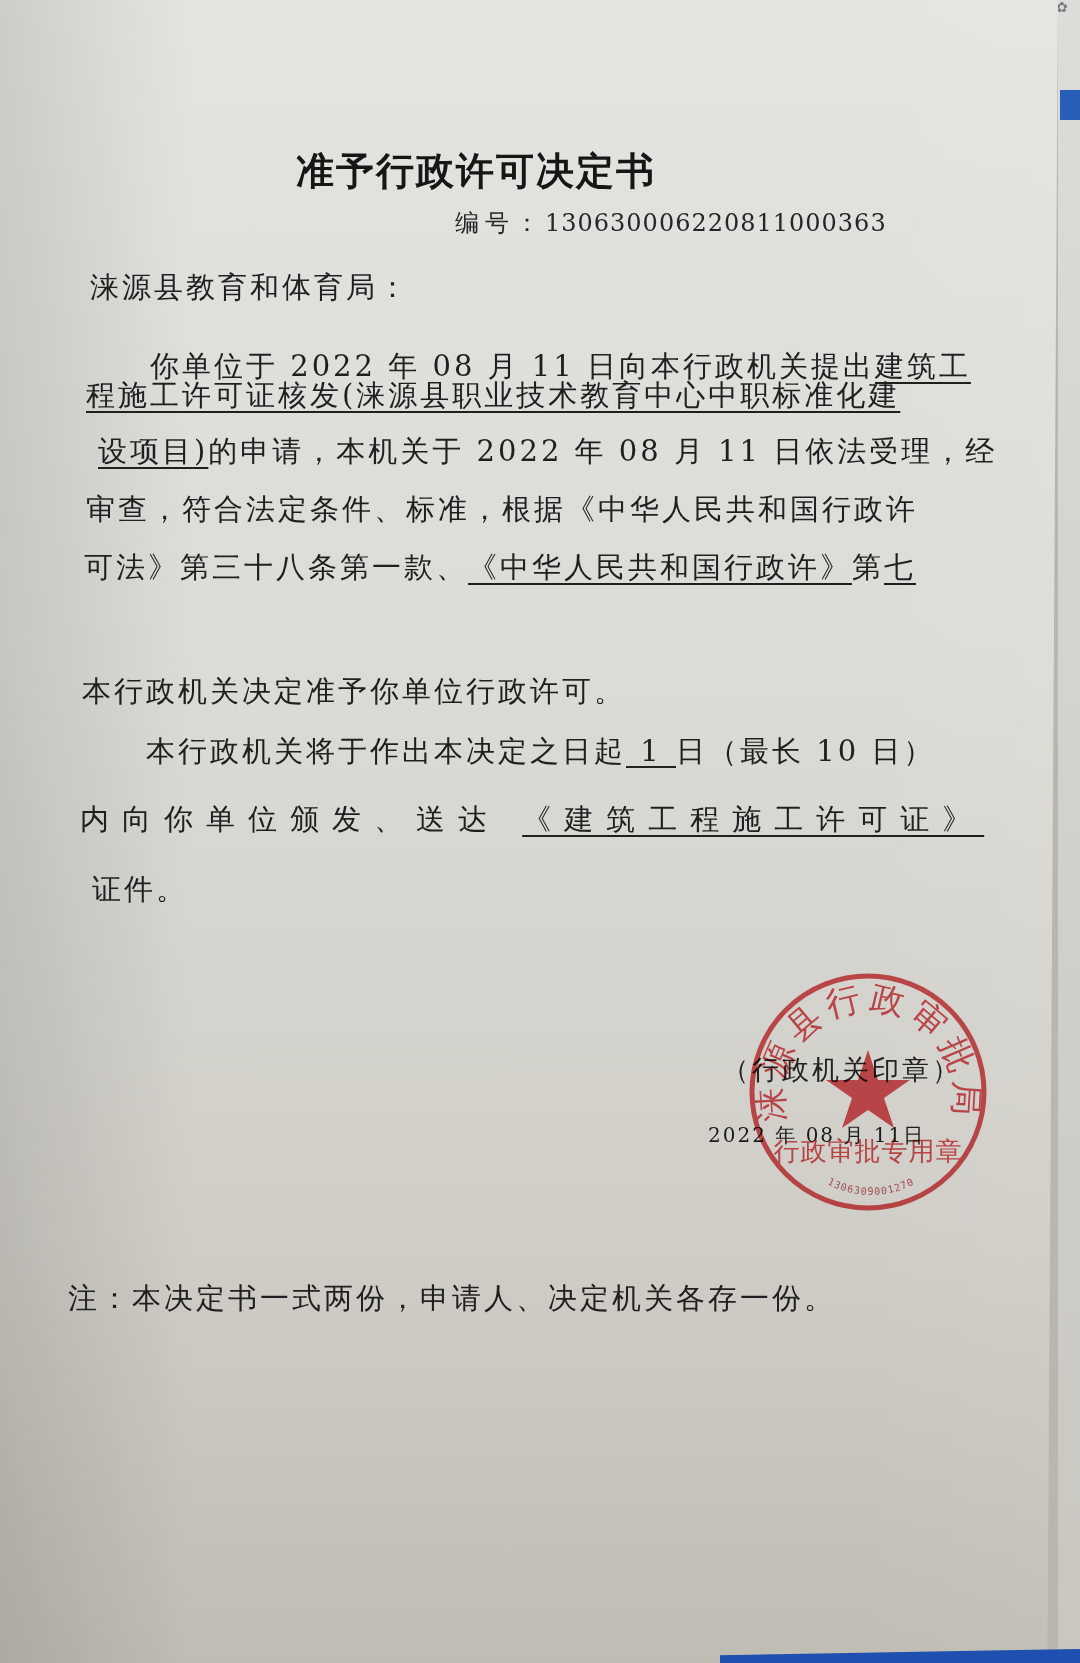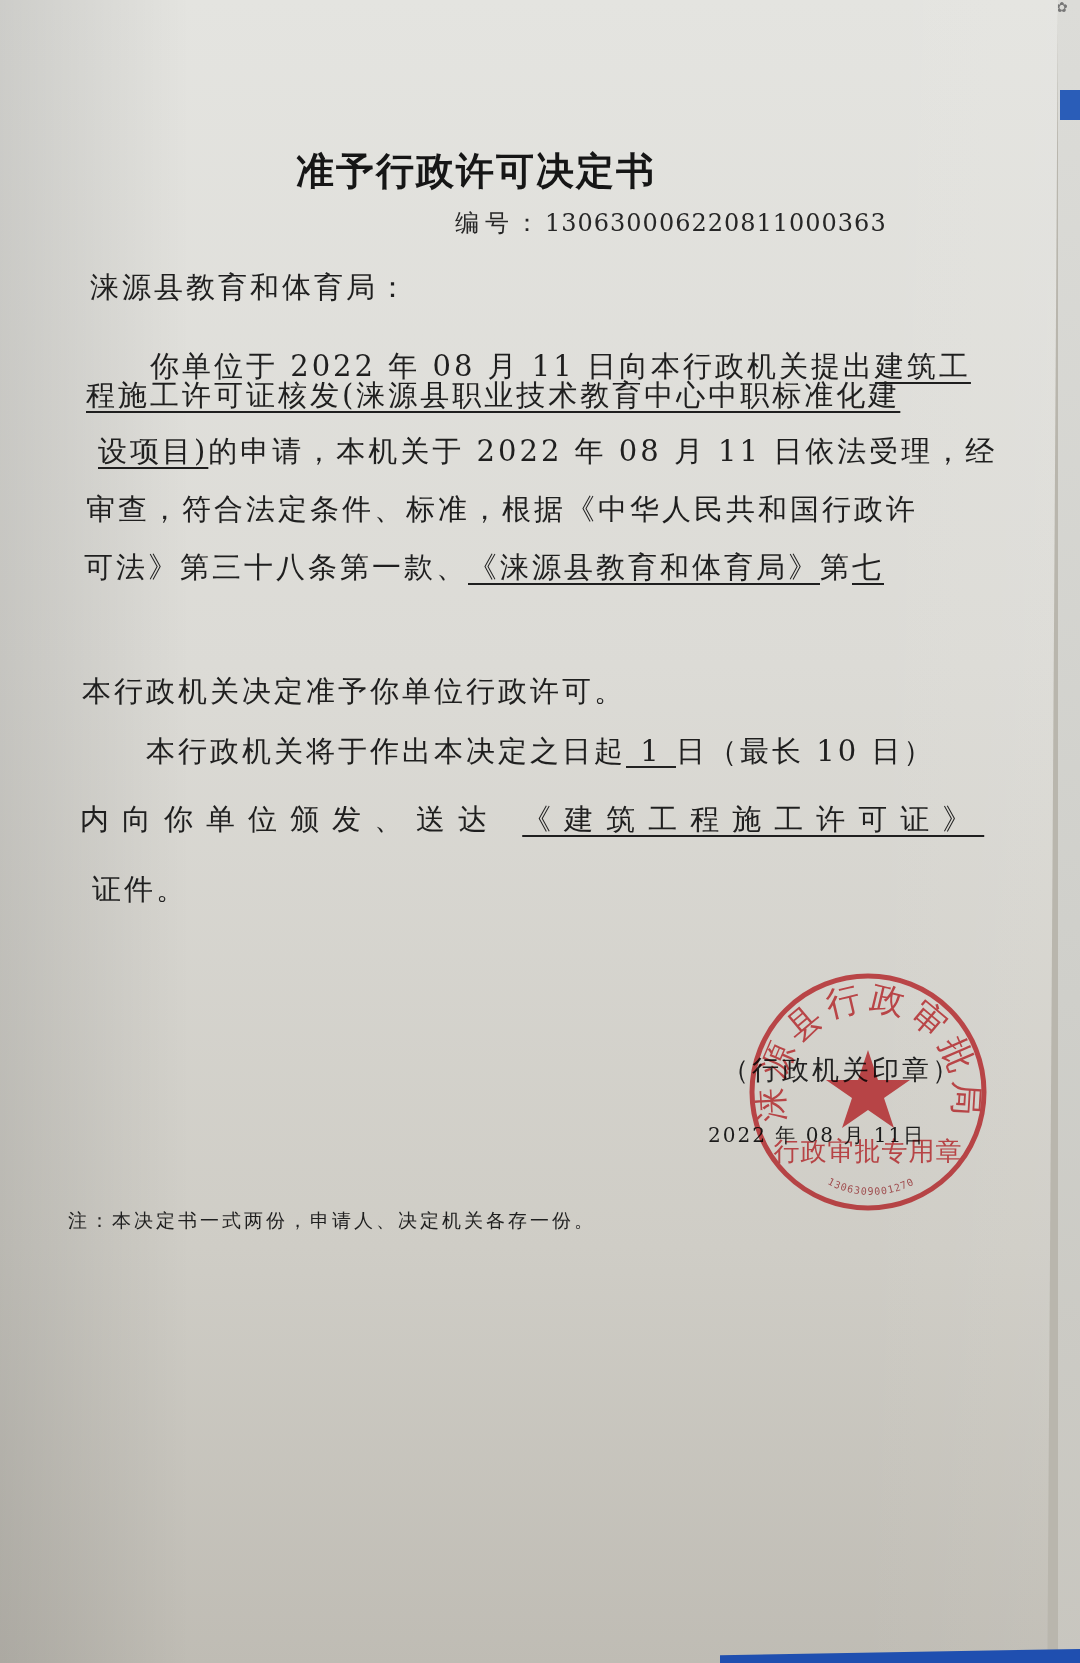--- a/index.html
+++ b/index.html
@@ -50,21 +50,21 @@
   .u { text-decoration: underline; text-underline-offset: 6px; text-decoration-thickness: 2px; }
   .wide { letter-spacing: 13px; }
   .blank-u { display: inline-block; min-width: 50px; text-align: center; border-bottom: 2px solid #222; line-height: 1.05; }
   .seal-label {
     position: absolute; left: 722px; top: 1052px; font-size: 27px; letter-spacing: 3px; color: #222; z-index: 1;
   }
   .sign-date {
     position: absolute; left: 708px; top: 1122px; font-size: 20px; letter-spacing: 2px; color: #1b1b1b; z-index: 1;
   }
   .note {
-    position: absolute; left: 68px; top: 1208px; font-size: 19px; letter-spacing: 3px; color: #1f1f1f; z-index: 1;
+    position: absolute; left: 68px; top: 1279px; font-size: 29px; letter-spacing: 3px; color: #1f1f1f; z-index: 1;
   }
   
   .stamp {
     position: absolute; left: 746px; top: 970px; width: 245px; height: 245px; z-index: 2;
     mix-blend-mode: multiply; opacity: 0.85;
   }
   .stamp svg { width: 100%; height: 100%; }
 </style>
 </head>
 <body>
@@ -87,21 +87,21 @@
     <span>你单位于 2022 年 08 月 11 日向本行政机关提出</span><span class="u">建筑工</span>
   </div>
   <div class="line" style="left:86px; top:376px;">
     <span class="u">程施工许可证核发(涞源县职业技术教育中心中职标准化建</span>
   </div>
   <div class="line" style="left:86px; top:432px;margin-left:12px;">
     <span class="u">设项目)</span><span>的申请，本机关于 2022 年 08 月 11 日依法受理，经</span>
   </div>
   <div class="line" style="left:86px; top:490px;">审查，符合法定条件、标准，根据《中华人民共和国行政许</div>
   <div class="line" style="left:84px; top:548px;">
-    <span>可法》第三十八条第一款、</span><span class="u">《涞源县教育和体育局》</span><span>第</span><span class="u">七</span>
+    <span>可法》第三十八条第一款、</span><span class="u">《中华人民共和国行政许》</span><span>第</span><span class="u">七</span>
   </div>
   <div class="line" style="left:82px; top:672px;">本行政机关决定准予你单位行政许可。</div>
 
   <div class="line" style="left:146px; top:732px;">
     <span>本行政机关将于作出本决定之日起</span><span class="blank-u">1</span><span>日（最长 10 日）</span>
   </div>
   <div class="line wide" style="left:80px; top:800px;">
     <span>内向你单位颁发、送达</span> <span class="u">《建筑工程施工许可证》</span>
   </div>
   <div class="line" style="left:78px; top:870px;margin-left:14px;">证件。</div>

